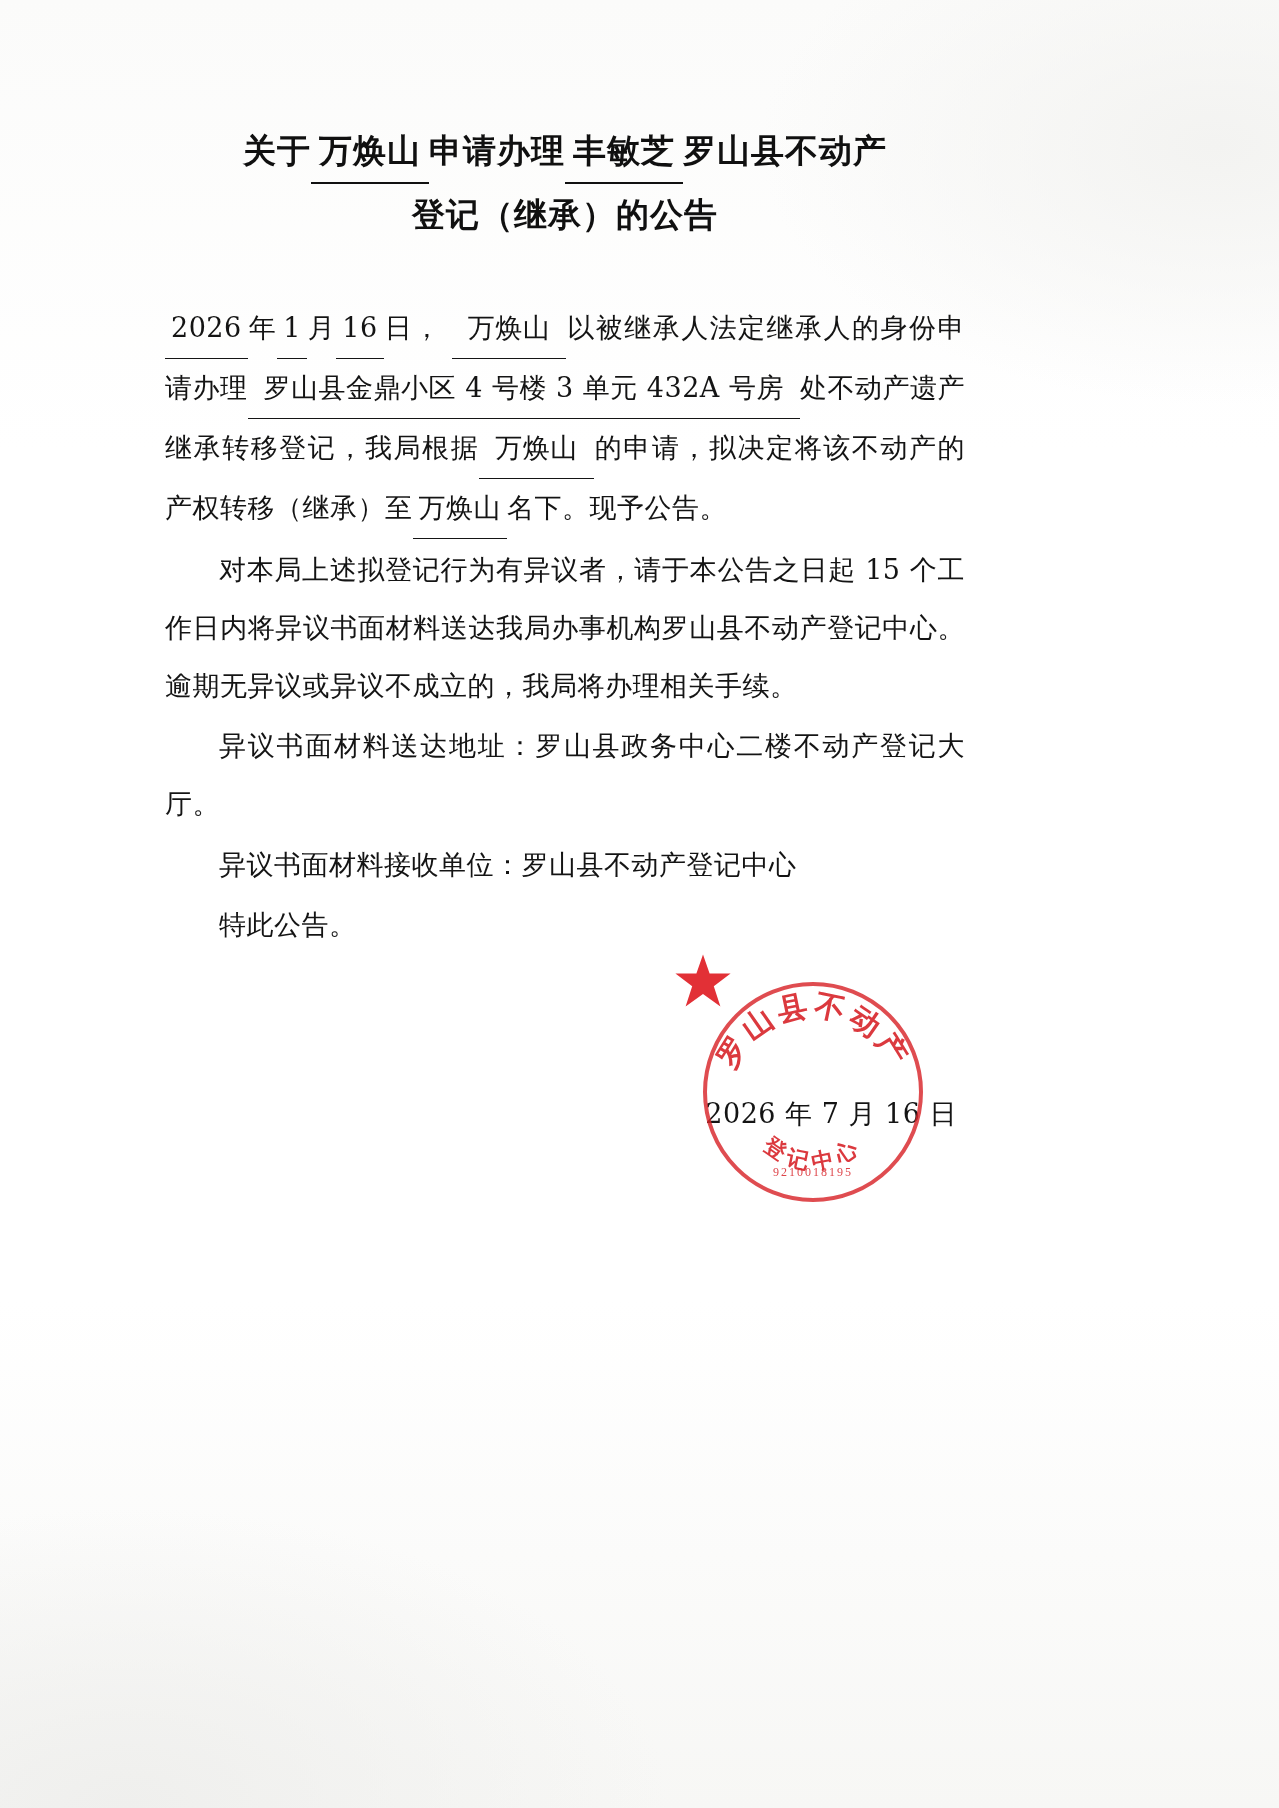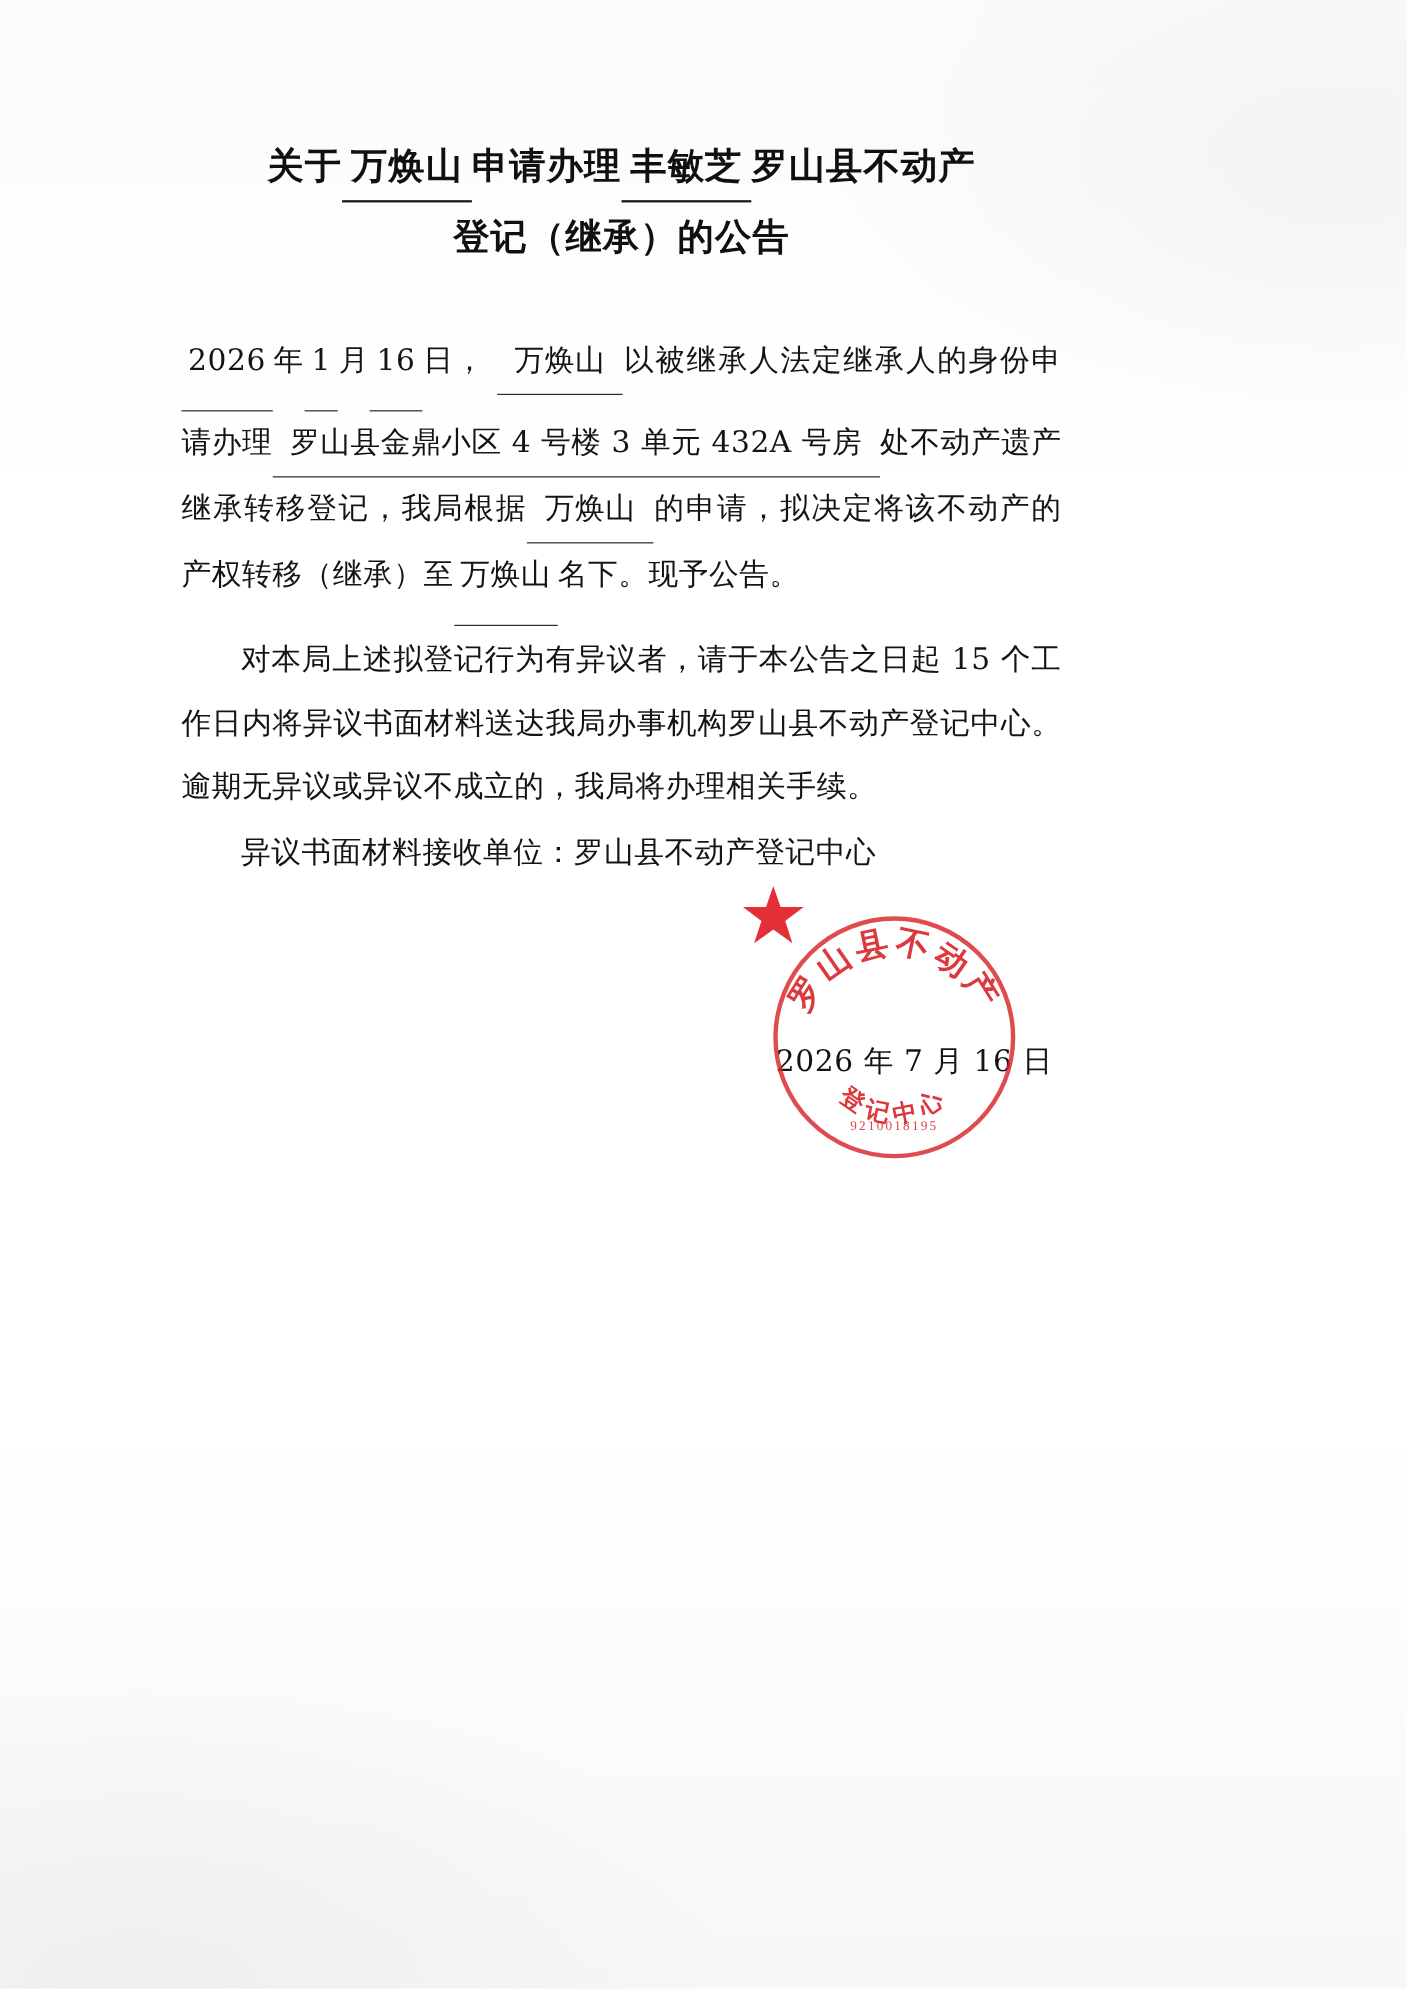--- a/index.html
+++ b/index.html
@@ -59,21 +59,21 @@
     text-align: justify;
     color: #141414;
     letter-spacing: 0.5px;
   }
   .para { margin: 0 0 2px 0; }
   .indent { text-indent: 2em; }
 
   .u {
     display: inline-block;
     border-bottom: 1.6px solid #151515;
-    padding: 0 6px 16px 6px;
+    padding: 0 6px 1px 6px;
   }
   .u.wide { padding: 0 16px 1px 16px; }
 
   
   .sign-block {
     margin-top: 70px;
     position: relative;
     height: 190px;
   }
   .sign-line {
@@ -142,23 +142,25 @@
       <span>关于</span><span class="fill">万焕山</span><span>申请办理</span><span class="fill">丰敏芝</span><span>罗山县不动产</span>
       <span class="line2">登记（继承）的公告</span>
     </div>
 
     <div class="body">
 
       <p class="para"><span class="u">2026</span><span>年</span><span class="u">1</span><span>月</span><span class="u">16</span><span>日，</span> <span class="u wide">万焕山</span><span>以被继承人法定继承人的身份申请办理</span><span class="u wide">罗山县金鼎小区 4 号楼 3 单元 432A 号房</span><span>处不动产遗产继承转移登记，我局根据</span><span class="u wide">万焕山</span><span>的申请，拟决定将该不动产的产权转移（继承）至</span><span class="u">万焕山</span><span>名下。现予公告。</span></p>
 
       <p class="para indent">对本局上述拟登记行为有异议者，请于本公告之日起 15 个工作日内将异议书面材料送达我局办事机构罗山县不动产登记中心。逾期无异议或异议不成立的，我局将办理相关手续。</p>
 
+      <p class="para indent">异议书面材料送达地址：罗山县政务中心二楼不动产登记大厅。</p>
 
       <p class="para indent">异议书面材料接收单位：罗山县不动产登记中心</p>
 
+      <p class="para indent">特此公告。</p>
     </div>
 
     <div class="sign-block">
 
 
       <div class="sign-line sign-date">2026 年 7 月 16 日</div>
 
       <div class="seal">
         <div class="seal-ring"></div>
         <svg viewBox="0 0 220 220" width="220" height="220" aria-hidden="true">

